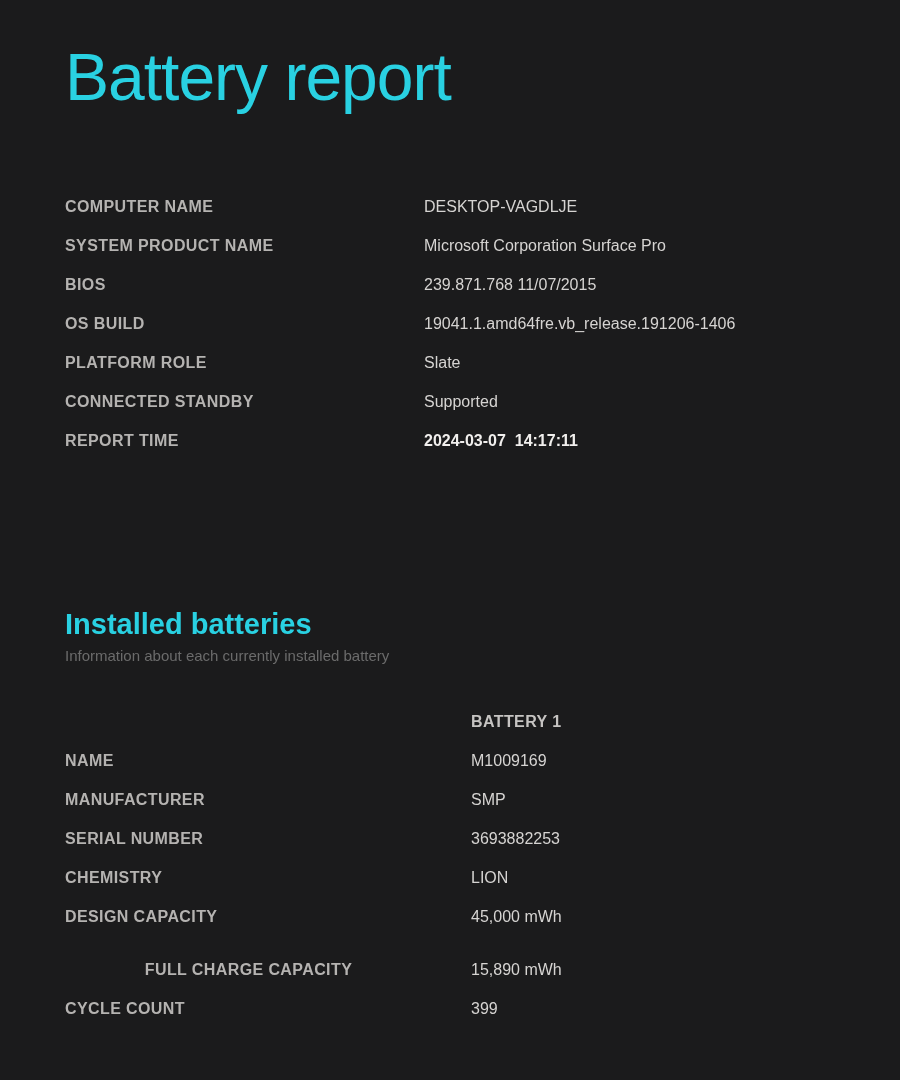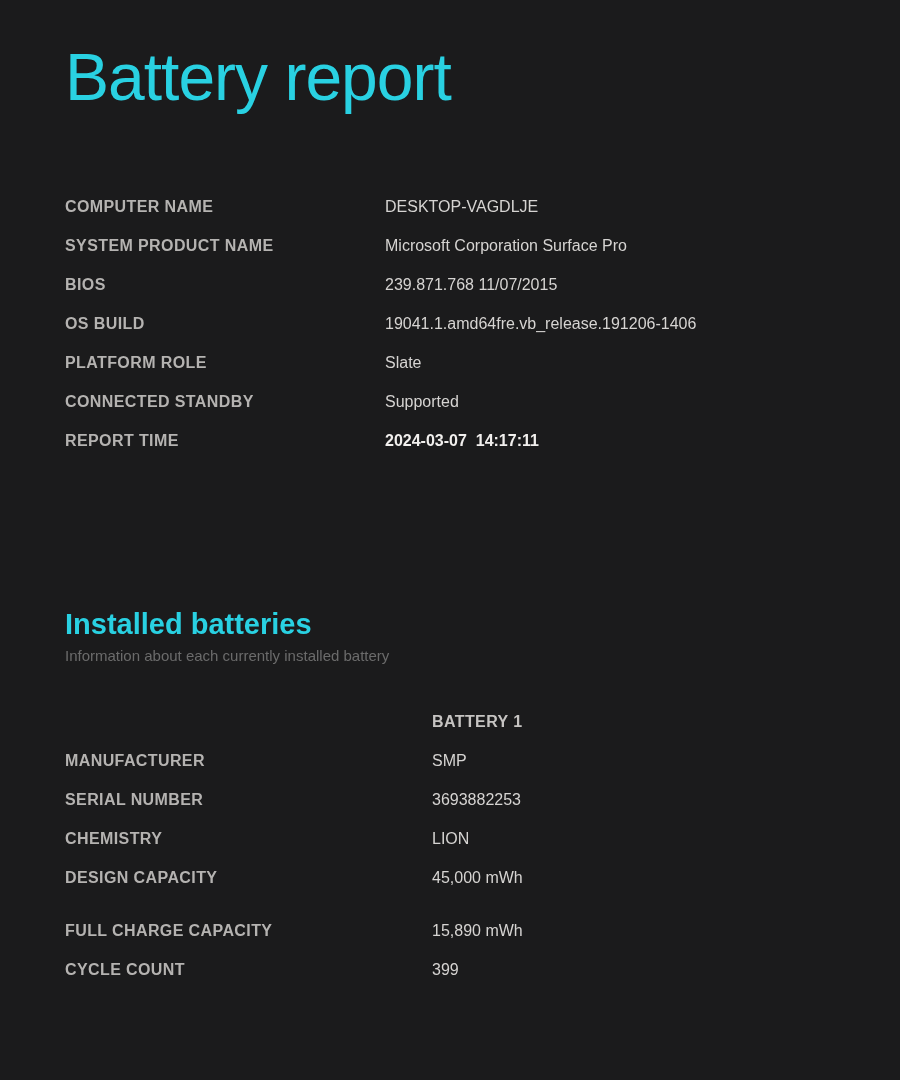--- a/index.html
+++ b/index.html
@@ -32,20 +32,21 @@
     letter-spacing: -1px;
     color: var(--accent);
   }
   .info-table {
     margin-top: 72px;
   }
   .row {
     display: flex;
     align-items: center;
     height: 39px;
+    gap: 39px;
   }
   .row .label {
     flex: 0 0 auto;
     width: 320px;
     font-size: 16px;
     font-weight: bold;
     letter-spacing: 0.4px;
     color: var(--label);
   }
   .row .value {
@@ -75,20 +76,21 @@
     width: 367px;
   }
   .col-header {
     font-size: 16px;
     font-weight: bold;
     letter-spacing: 0.4px;
     color: var(--col-header);
   }
   .group-gap {
     margin-top: 14px;
+    text-align: center;
   }
 </style>
 </head>
 <body>
 
 <div class="page">
 
   <h1 class="page-title">Battery report</h1>
 
   <div class="info-table">
@@ -124,20 +126,24 @@
 
   <h2 class="section-heading">Installed batteries</h2>
   <div class="section-subtitle">Information about each currently installed battery</div>
 
   <div class="battery-table">
     <div class="row">
       <span class="label"></span>
       <span class="col-header">BATTERY 1</span>
     </div>
     <div class="row">
+      <span class="label">NAME</span>
+      <span class="value">M1009169</span>
+    </div>
+    <div class="row">
       <span class="label">MANUFACTURER</span>
       <span class="value">SMP</span>
     </div>
     <div class="row">
       <span class="label">SERIAL NUMBER</span>
       <span class="value">3693882253</span>
     </div>
     <div class="row">
       <span class="label">CHEMISTRY</span>
       <span class="value">LION</span>

